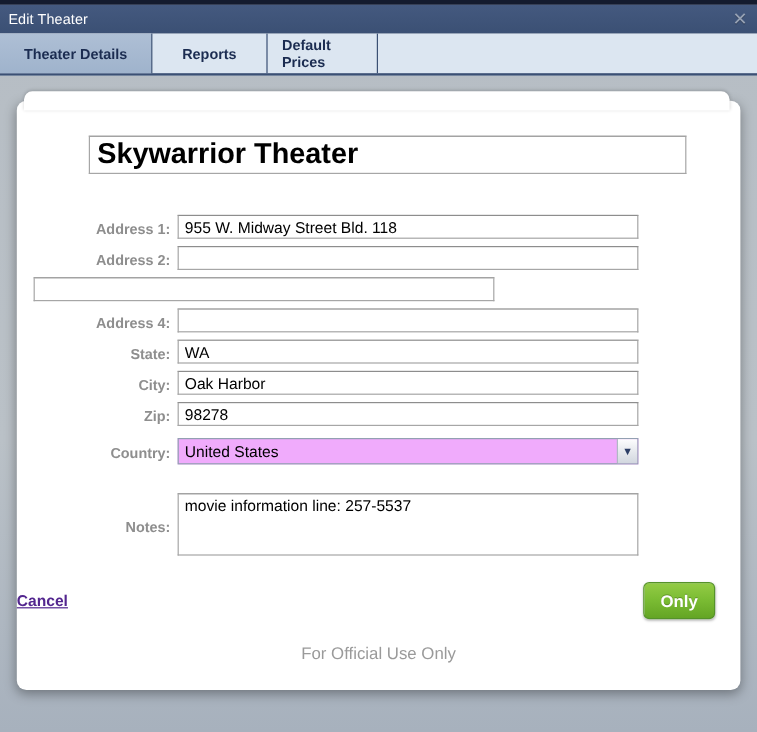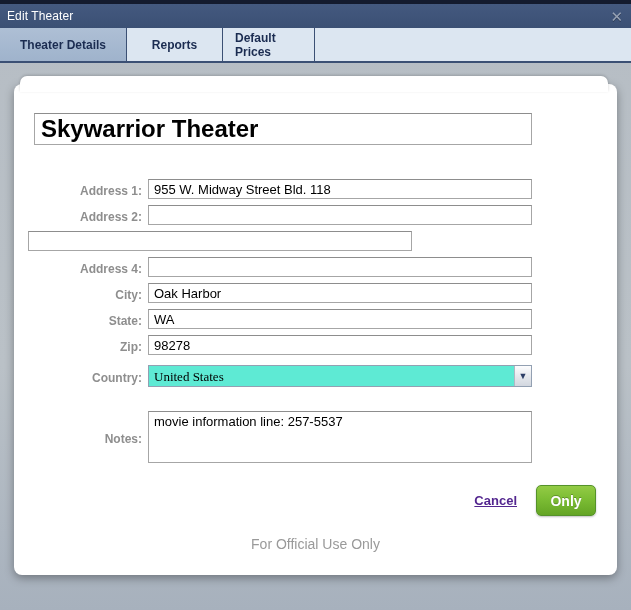--- a/index.html
+++ b/index.html
@@ -91,20 +91,21 @@
     width: 498px;
     height: 32px;
     border: 1px solid #a6a6a6;
     border-top-color: #8d8d8d;
     font-family: "Liberation Sans", "DejaVu Sans", sans-serif;
     font-size: 24px;
     font-weight: bold;
     color: #000;
     padding: 0 6px;
     background: #fff;
+    margin-left: 40px;
   }
 
   
   .form { margin-top: 34px; }
   .row {
     display: flex;
     align-items: center;
     margin: 0 0 6px 14px;
   }
   .row label {
@@ -133,22 +134,22 @@
     position: relative;
     width: 384px;
     height: 22px;
   }
   .select-wrap select {
     width: 100%;
     height: 100%;
     appearance: none;
     -webkit-appearance: none;
     border: 1px solid #93a0b2;
-    background: #5eead4;
-    font-family: Liberation Serif, serif;
+    background: #f0abfc;
+    font-family: Liberation Sans, sans-serif;
     font-size: 13px;
     color: #000;
     padding: 0 22px 0 5px;
     border-radius: 0;
   }
   .select-arrow {
     position: absolute;
     top: 1px; right: 1px;
     width: 17px; height: 20px;
     background: linear-gradient(180deg, #fdfdfe 0%, #e4e7ec 55%, #d2d7df 100%);
@@ -168,21 +169,21 @@
     resize: none;
     font-family: "Liberation Sans", "DejaVu Sans", sans-serif;
     font-size: 13px;
     color: #000;
     padding: 2px 5px;
   }
 
   
   .actions {
     display: flex;
-    justify-content: flex-end;
+    justify-content: space-between;
     align-items: center;
     margin: 22px 21px 0 0;
     gap: 19px;
   }
   .cancel-link {
     color: #53268f;
     font-size: 13px;
     font-weight: bold;
     text-decoration: underline;
     cursor: pointer;
@@ -241,26 +242,26 @@
           <input type="text" style="">
         </div>
         <div class="row">
           <input type="text" style="">
         </div>
         <div class="row">
           <label>Address 4:</label>
           <input type="text" style="">
         </div>
         <div class="row">
+          <label>State:</label>
+          <input type="text" value="WA" style="">
+        </div>
+        <div class="row">
           <label>City:</label>
           <input type="text" value="Oak Harbor" style="">
-        </div>
-        <div class="row">
-          <label>State:</label>
-          <input type="text" value="WA" style="">
         </div>
         <div class="row">
           <label>Zip:</label>
           <input type="text" value="98278" style="">
         </div>
         <div class="row gap-country">
           <label>Country:</label>
           <div class="select-wrap"><select><option>United States</option></select><span class="select-arrow">▼</span></div>
         </div>
         <div class="row gap-notes">

